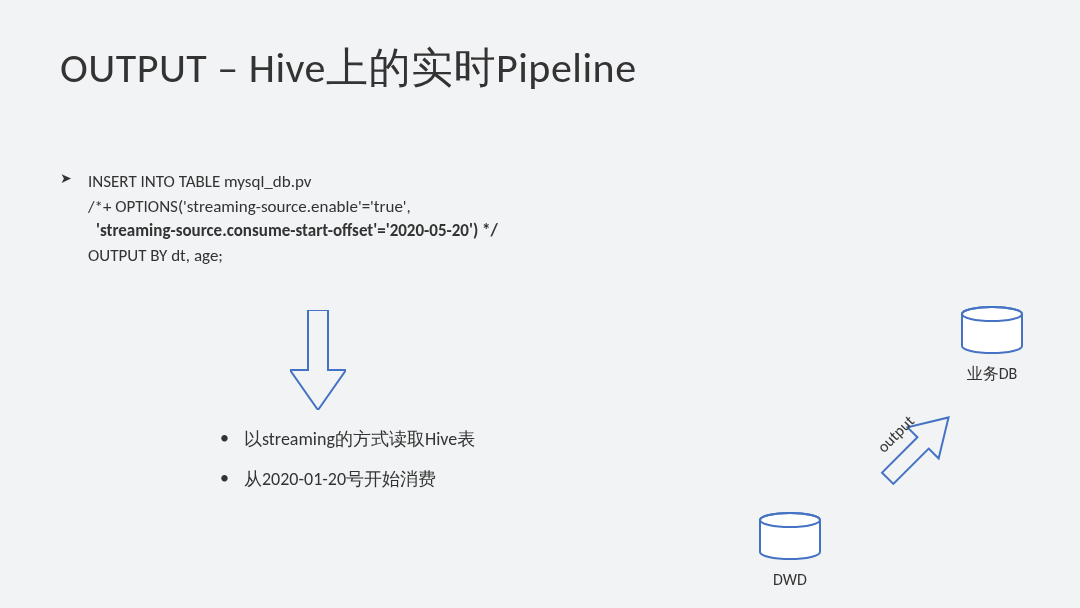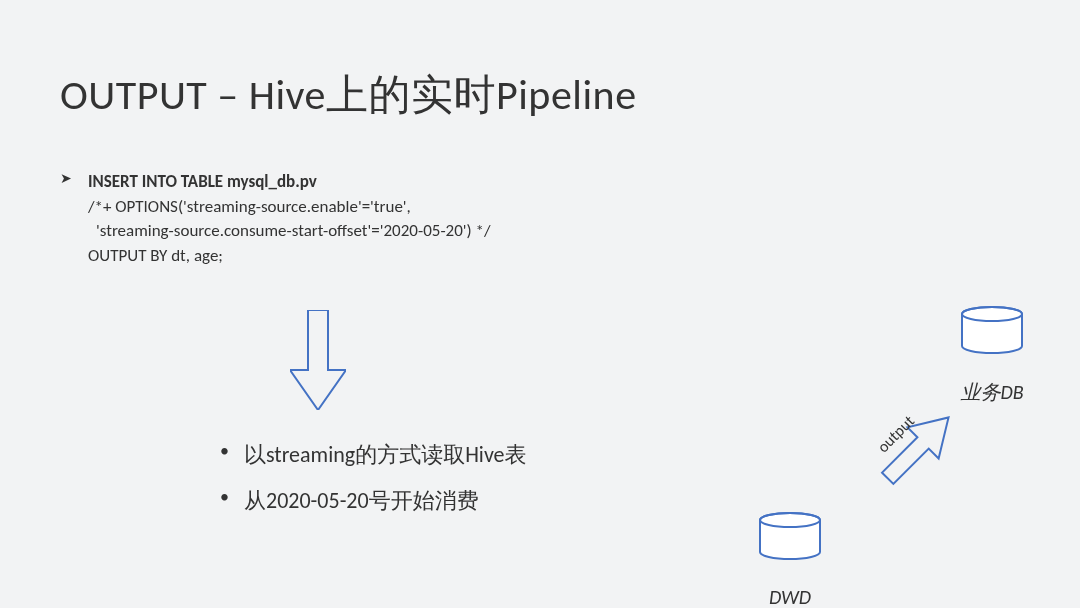--- a/index.html
+++ b/index.html
@@ -11,77 +11,75 @@
     position: relative;
   }
   .title {
     position: absolute;
     top: 40px;
     left: 60px;
     font-size: 42px;
     font-weight: 300;
     color: #333;
     letter-spacing: 0.5px;
-    margin-top: 27px;
   }
   .code-block {
     position: absolute;
     top: 170px;
     left: 60px;
     font-size: 17px;
     line-height: 1.45;
     color: #333;
   }
   .indent { padding-left: 28px; display: block; }
-  .indent2 { padding-left: 36px; display: block; }
+  .indent2 { padding-left: 36px; display: block; font-weight: bold; }
   .chevron {
     position: absolute;
     top: 170px;
     left: 60px;
     font-size: 14px;
     color: #333;
   }
-  .code-first { padding-left: 28px; font-weight: bold; }
+  .code-first { padding-left: 28px; }
   .down-arrow {
     position: absolute;
     top: 310px;
     left: 290px;
     width: 56px;
     height: 100px;
   }
   .bullets {
     position: absolute;
-    top: 440px;
+    top: 427px;
     left: 220px;
-    font-size: 22px;
+    font-size: 18px;
     color: #333;
   }
   .bullets li {
     list-style: none;
     margin-bottom: 16px;
     position: relative;
     padding-left: 24px;
   }
   .bullets li::before {
     content: "•";
     position: absolute;
     left: 0;
     top: 0;
     font-size: 18px;
   }
   .db {
     position: absolute;
   }
   .db-label {
     text-align: center;
-    font-size: 20px;
+    font-size: 16px;
     color: #333;
-    margin-top: 21px;
+    margin-top: 6px;
     white-space: nowrap;
-    font-style: italic;
   }
   .arrow-out {
     position: absolute;
     top: 400px;
     left: 866px;
     width: 100px;
     height: 100px;
   }
   .arrow-out-label {
     position: absolute;
@@ -106,21 +104,21 @@
   <span class="indent2"> 'streaming-source.consume-start-offset'='2020-05-20') */</span>
   <span class="indent">OUTPUT BY dt, age;</span>
 </div>
 
 <svg class="down-arrow" viewBox="0 0 56 100">
   <path d="M18 0 L38 0 L38 60 L56 60 L28 100 L0 60 L18 60 Z" fill="none" stroke="#4472c4" stroke-width="2"></path>
 </svg>
 
 <ul class="bullets">
   <li>以streaming的方式读取Hive表</li>
-  <li>从2020-05-20号开始消费</li>
+  <li>从2020-01-20号开始消费</li>
 </ul>
 
 <div class="db" style="top:512px; left:758px;">
   <svg width="64" height="48" viewBox="0 0 64 48">
     <ellipse cx="32" cy="8" rx="30" ry="7" fill="#fff" stroke="#4472c4" stroke-width="2"></ellipse>
     <path d="M2 8 L2 40 A30 7 0 0 0 62 40 L62 8" fill="#fff" stroke="#4472c4" stroke-width="2"></path>
     <ellipse cx="32" cy="8" rx="30" ry="7" fill="none" stroke="#4472c4" stroke-width="2"></ellipse>
   </svg>
   <div class="db-label">DWD</div>
 </div>

